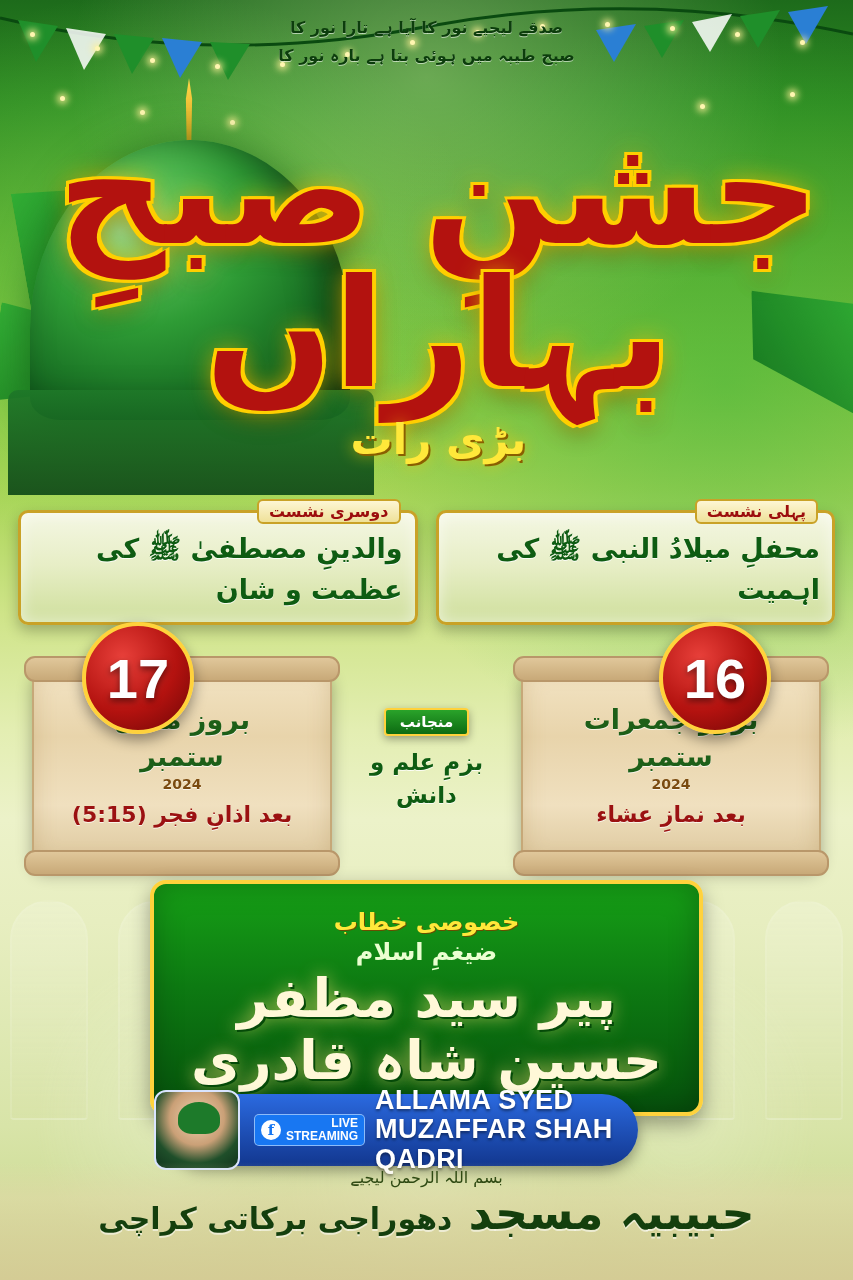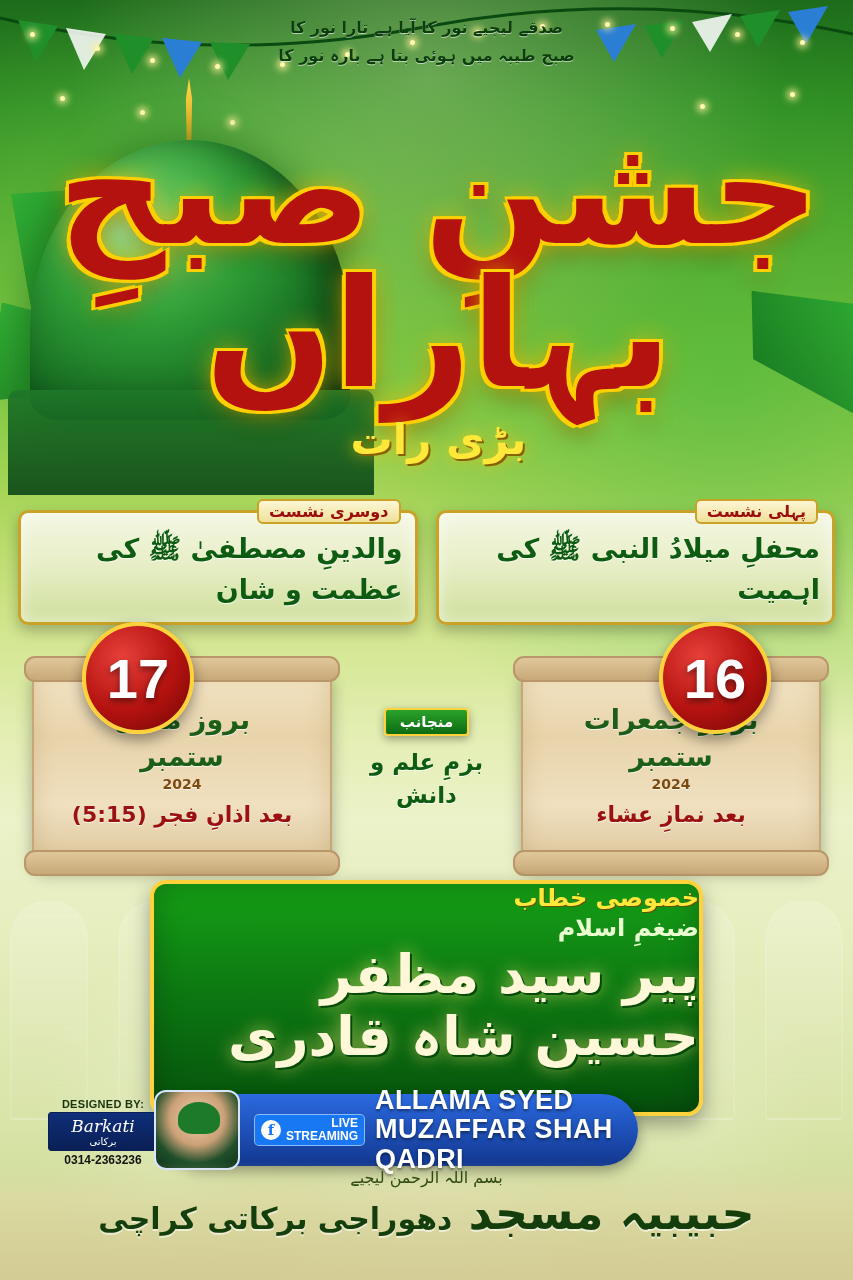--- a/index.html
+++ b/index.html
@@ -233,22 +233,22 @@
     text-shadow: 0 1px 0 rgba(255,255,255,.8);
   }
 
   
   .speaker-panel {
     position: absolute; top: 880px; left: 150px; right: 150px; height: 236px;
     background: linear-gradient(180deg,#16a016 0%, #0d7a12 45%, #06520c 100%);
     border: 4px solid #ffd23c;
     border-radius: 16px;
     box-shadow: 0 8px 20px rgba(0,0,0,.35), inset 0 0 30px rgba(0,0,0,.25);
-    direction: rtl;
-    padding-top: 0;
+    text-align: center; direction: rtl;
+    padding-top: 24px;
   }
   .speaker-panel .khitab {
     font-family: "DejaVu Sans", sans-serif; font-weight: 700;
     font-size: 24px; color: #ffe83a; text-shadow: 1px 1px 0 #6b4d00;
   }
   .speaker-panel .title-small {
     font-family: "DejaVu Sans", sans-serif; font-weight: 700;
     font-size: 24px; color: #eaffd0; margin-top: 2px;
   }
   .speaker-panel .name-ur {
@@ -440,28 +440,20 @@
       <div class="mtxt">بزمِ علم و دانش</div>
     </div>
   </div>
 
   <div class="speaker-panel">
     <div class="khitab">خصوصی خطاب</div>
     <div class="title-small">ضیغمِ اسلام</div>
     <div class="name-ur">پیر سید مظفر حسین شاہ قادری</div>
   </div>
 
-  <div class="designed">
-    <div class="dlabel">DESIGNED BY:</div>
-    <div class="dbox">
-      <div class="dbrand">Barkati</div>
-      <div class="dar">برکاتی</div>
-    </div>
-    <div class="dphone">0314-2363236</div>
-  </div>
 
   <div class="livebar">
     <div class="avatar"></div>
     <div class="live-badge">
       <div class="fb-circle">f</div>
       <div class="live-txt">
         <div>LIVE</div>
         <div>STREAMING</div>
       </div>
     </div>

